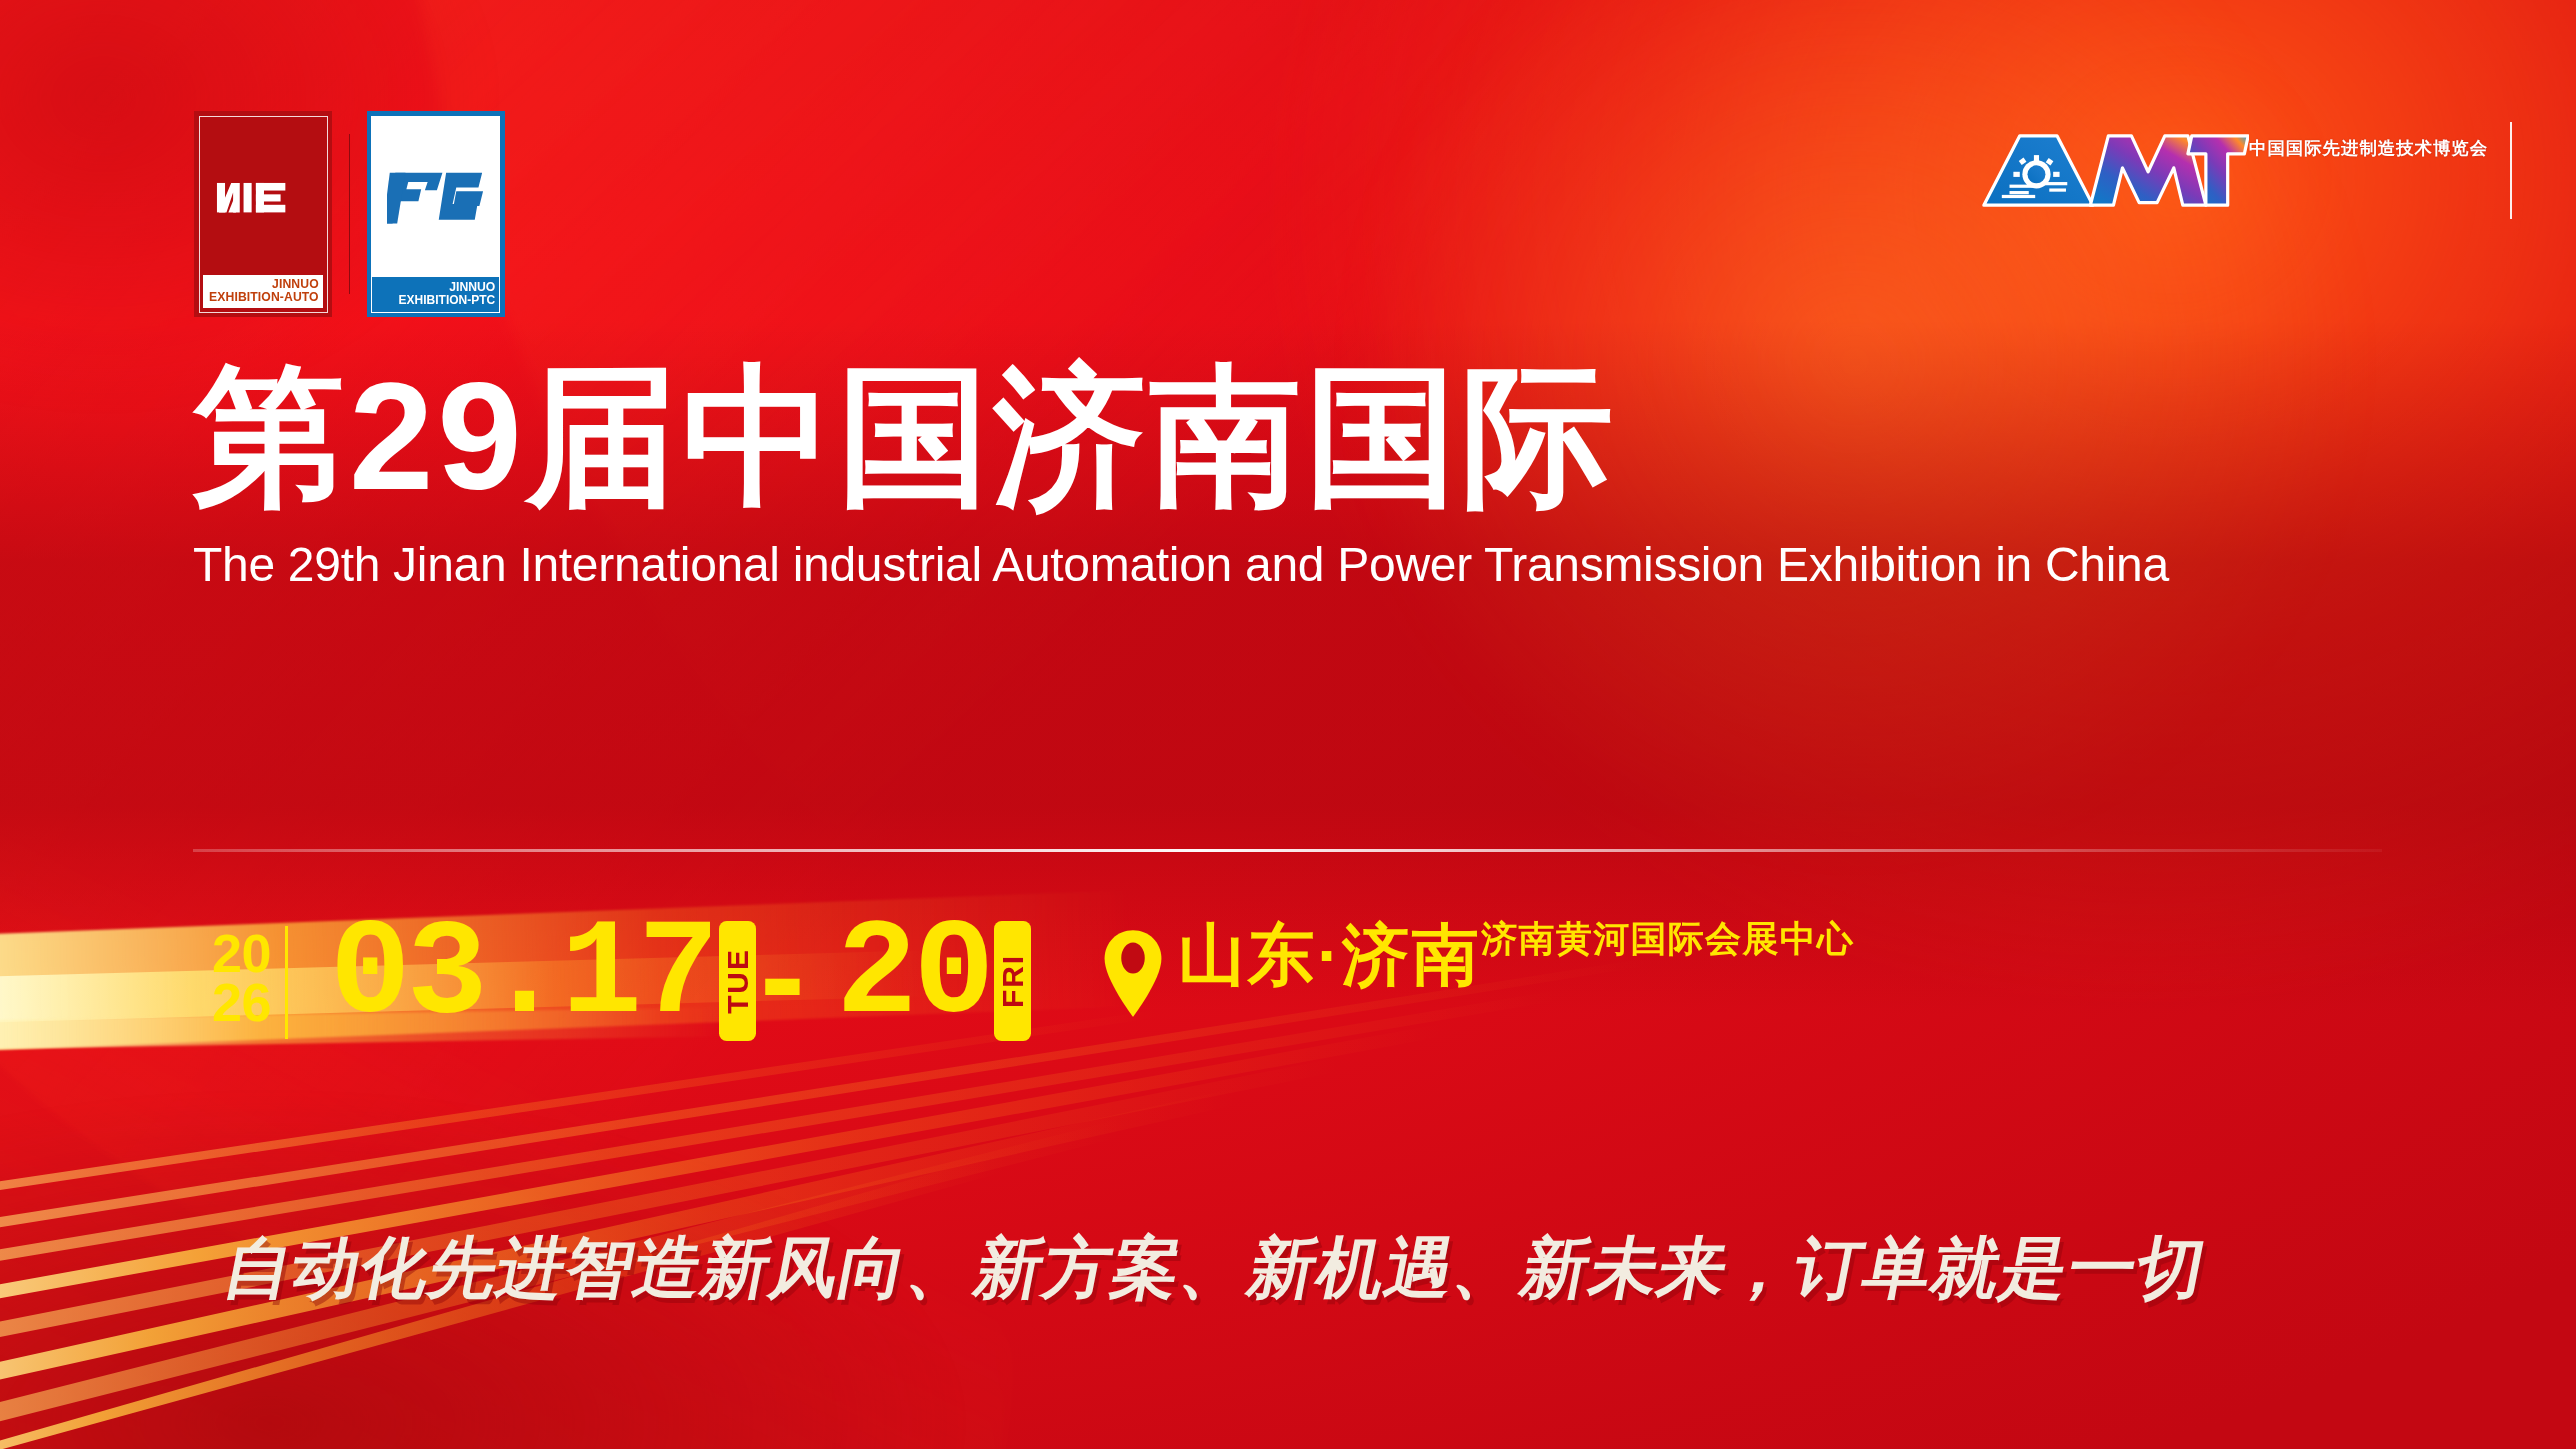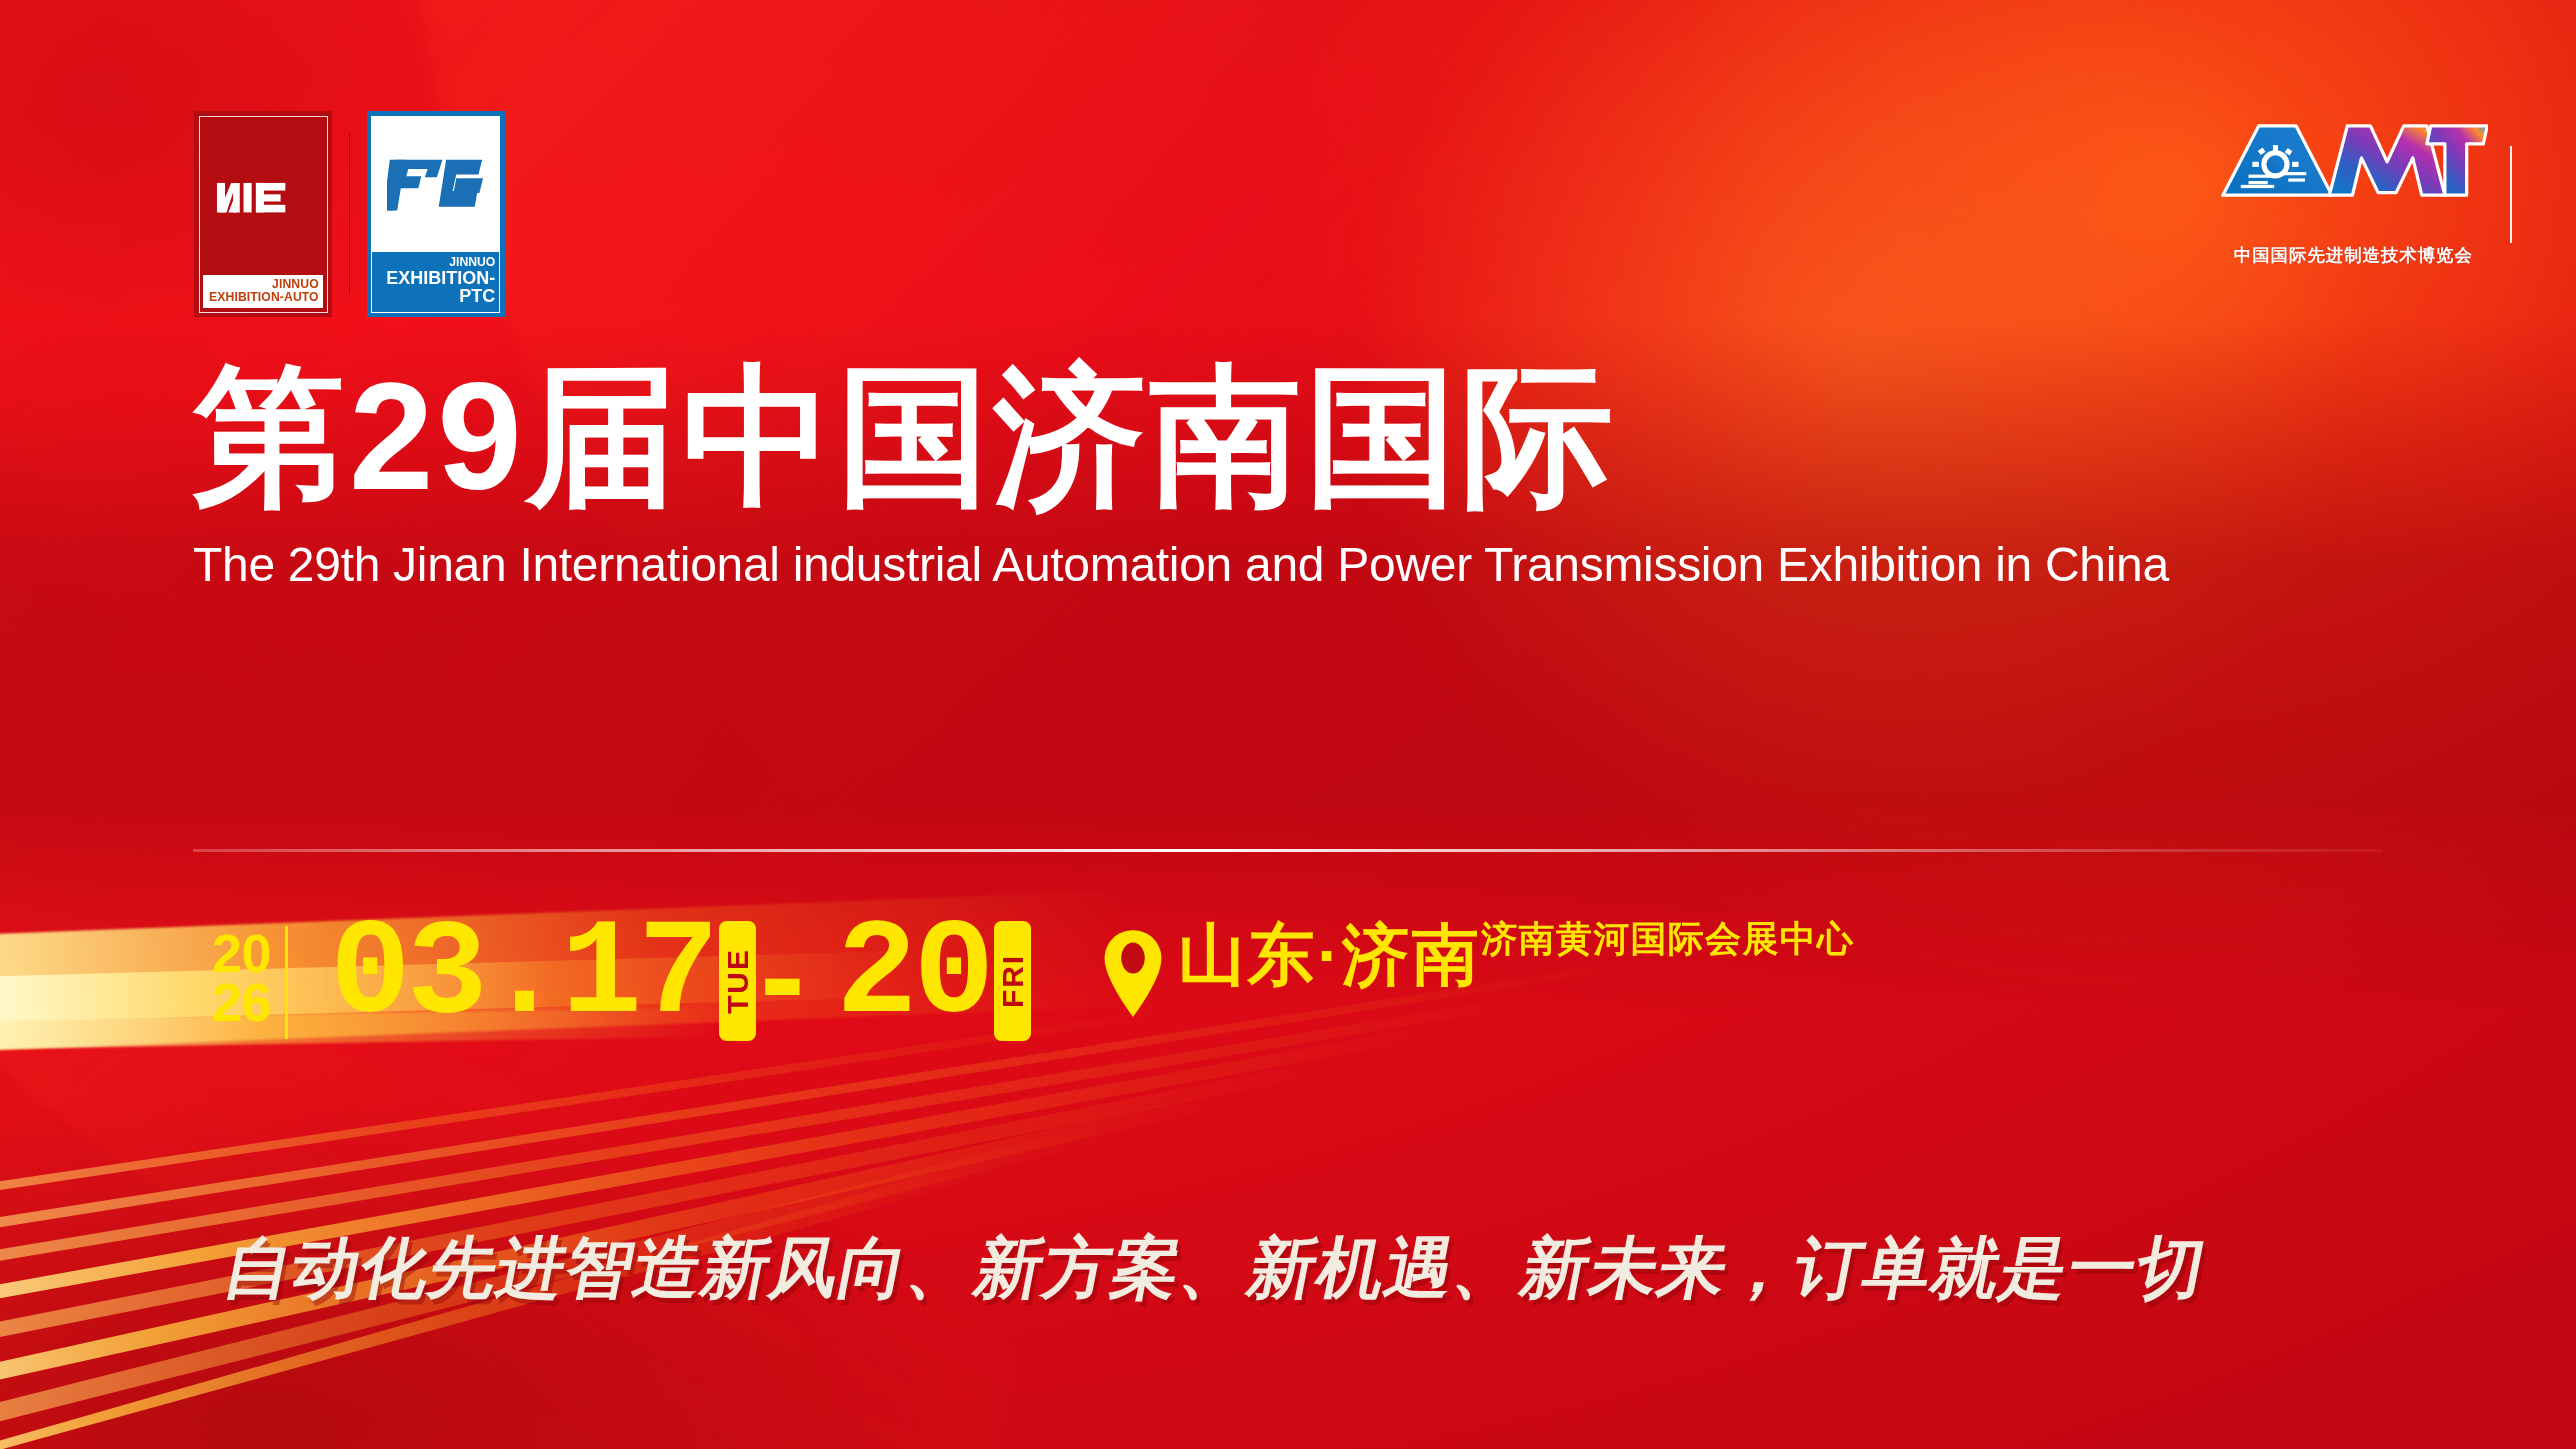--- a/index.html
+++ b/index.html
@@ -69,24 +69,24 @@
   #iaie-tag .l1{color:#c0400c;font-weight:bold;font-size:12.2px;line-height:1.02;letter-spacing:0.1px;}
   #iaie-tag .l2{color:#c0400c;font-weight:bold;font-size:12.2px;line-height:1.05;letter-spacing:0.1px;}
   #logo-divider{width:1.3px;background:#8e0a10;margin:23px 16.7px;align-self:stretch;}
   #ptc-card{background:#0d72b9;padding:4.5px;}
   #ptc-inner{border:1.3px solid #fff;height:100%;box-sizing:border-box;
     display:flex;flex-direction:column;}
   #ptc-white{background:#fff;flex:1;display:flex;align-items:center;justify-content:center;}
   #ptc-white svg{width:97px;height:auto;}
   #ptc-tag{padding:4.5px 3.9px 5.2px 3.9px;text-align:right;}
   #ptc-tag .l1{color:#fff;font-weight:bold;font-size:12.2px;line-height:1.02;}
-  #ptc-tag .l2{color:#fff;font-weight:bold;font-size:18px;line-height:1.05;}
+  #ptc-tag .l2{color:#fff;font-weight:bold;font-size:12px;line-height:1.05;}
   
   #right-logos{position:absolute;right:64px;top:122px;display:flex;align-items:center;gap:22px;}
-  #amt-block{display:flex;flex-direction:column;align-items:center;gap:40px;}
+  #amt-block{display:flex;}
   #amt-mark{height:77px;}
   #amt-sub{color:#fff;font-weight:bold;font-size:17.4px;letter-spacing:1px;margin-top:3.9px;white-space:nowrap;
     text-shadow:0 0 1.3px rgba(120,0,0,.5);}
   #right-divider{width:1.9px;height:97px;background:rgba(255,255,255,.92);}
   #jinnoc-block{display:flex;align-items:center;gap:11.6px;}
   #jinnoc-star{width:82px;height:82px;}
   #jinnoc-text{display:flex;flex-direction:column;}
   #jinnoc-cn{color:#fff;font-weight:bold;font-size:49px;line-height:.94;letter-spacing:1.3px;white-space:nowrap;}
   #jinnoc-en{color:#fff;font-weight:bold;font-size:29px;line-height:1.05;letter-spacing:1.6px;white-space:nowrap;}
   

